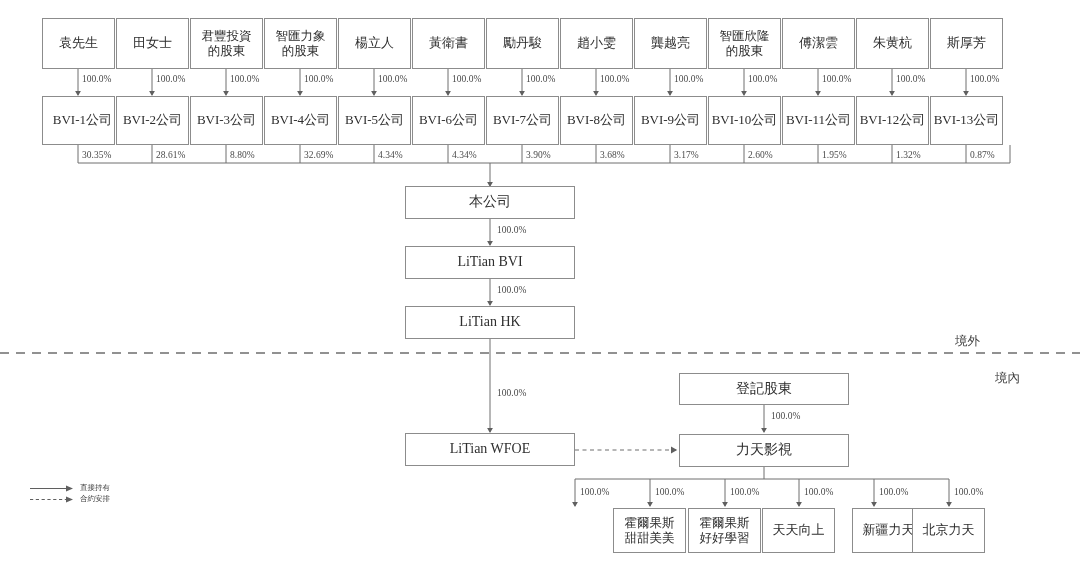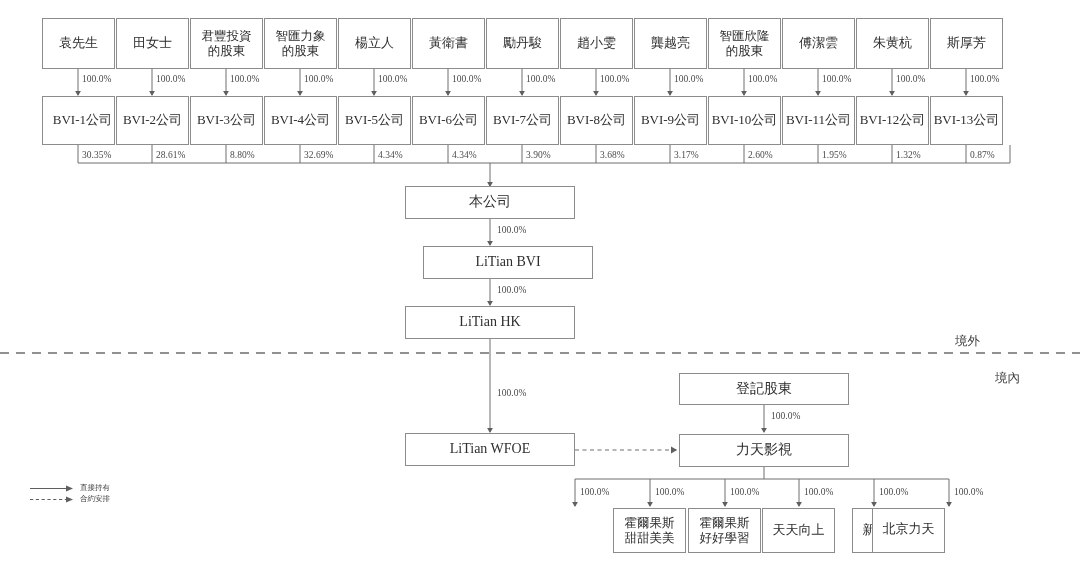--- a/index.html
+++ b/index.html
@@ -248,21 +248,21 @@
   <div class="pct" style="left:748px;top:150px;">2.60%</div>
   <div class="pct" style="left:822px;top:150px;">1.95%</div>
   <div class="pct" style="left:896px;top:150px;">1.32%</div>
   <div class="pct" style="left:970px;top:150px;">0.87%</div>
 
   <div class="box" style="left:405px;top:186px;width:170px;height:33px;font-size:14px;">
     <span class="lbl">本公司</span>
     </div>
   <div class="pct" style="left:497px;top:225px;">100.0%</div>
 
-  <div class="box" style="left:423px;top:246px;width:170px;height:33px;font-size:14px;">
+  <div class="box" style="left:405px;top:246px;width:170px;height:33px;font-size:14px;">
     <span class="lbl">LiTian BVI</span>
     </div>
   <div class="pct" style="left:497px;top:285px;">100.0%</div>
 
   <div class="box" style="left:405px;top:306px;width:170px;height:33px;font-size:14px;">
     <span class="lbl">LiTian HK</span>
     </div>
   <div class="pct" style="left:497px;top:388px;">100.0%</div>
 
   <div class="box" style="left:405px;top:433px;width:170px;height:33px;font-size:14px;">
@@ -295,21 +295,21 @@
   <div class="box tall" style="left:688px;top:508px;width:73px;height:45px;">
     <span class="lbl">霍爾果斯
 好好學習</span>
     </div>
   <div class="box" style="left:762px;top:508px;width:73px;height:45px;">
     <span class="lbl">天天向上</span>
     </div>
   <div class="box" style="left:837px;top:508px;width:73px;height:45px;margin-left:15px;">
     <span class="lbl">新疆力天</span>
     </div>
-  <div class="box" style="left:872px;top:508px;width:73px;height:45px;font-family:Liberation Mono, monospace;">
+  <div class="box" style="left:912px;top:508px;width:73px;height:45px;">
     <span class="lbl">北京力天</span>
     </div>
 
   <div class="legend" style="left:30px;top:483px;">
     <div class="legend-row">
       <svg class="legend-svg" width="44" height="9" viewBox="0 0 44 9">
         <line x1="0" y1="4.5" x2="37" y2="4.5" stroke="#5f5f5f" stroke-width="1"></line>
         <path d="M36,1.4 L36,7.6 L43,4.5 z" fill="#5f5f5f"></path>
       </svg>
       <span class="legend-txt">直接持有</span>

